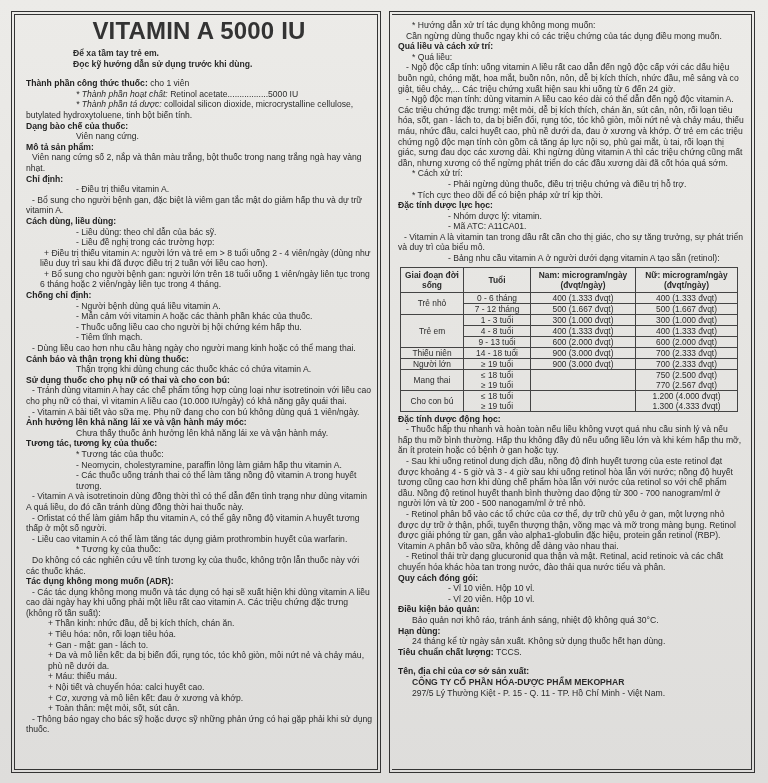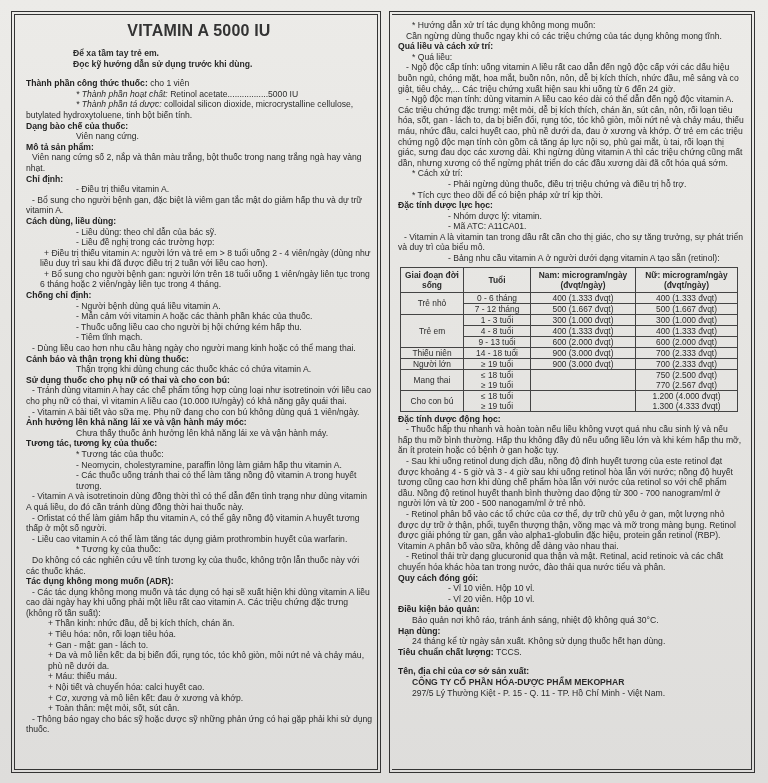--- a/index.html
+++ b/index.html
@@ -17,21 +17,21 @@
     position:absolute; box-sizing:border-box;
     border:1px solid #333;
     outline:1px solid #333; outline-offset:2px;
   }
   .frame.left { left:14px; top:14px; width:364px; height:756px; }
   .frame.right { left:392px; top:14px; width:360px; height:756px; border-left:none; }
   .col { position:absolute; font-size:8.6px; line-height:10.6px; }
   .col.left { left:26px; top:14px; width:346px; }
   .col.right { left:398px; top:20px; width:346px; }
   .title {
-    text-align:center; font-size:16px; font-weight:bold; line-height:26px;
+    text-align:center; font-size:24px; font-weight:bold; line-height:26px;
     margin:4px 0 4px 0; color:#333; letter-spacing:0.2px;
   }
   .b { font-weight:bold;padding-left:47px; }
   .i { font-style:italic; }
   .h { font-weight:bold; color:#222; }
   .ind1 { padding-left:6px;margin-left:44px; }
   .ind2 { padding-left:14px; }
   .ind3 { padding-left:22px; }
   .gap { height:9px; }
   p { margin:0; }
@@ -113,21 +113,21 @@
     <p class="ind3">+ Da và mô liên kết: da bị biến đổi, rụng tóc, tóc khô giòn, môi nứt nẻ và chảy máu, phù nề dưới da.</p>
     <p class="ind3">+ Máu: thiếu máu.</p>
     <p class="ind3">+ Nội tiết và chuyển hóa: calci huyết cao.</p>
     <p class="ind3">+ Cơ, xương và mô liên kết: đau ở xương và khớp.</p>
     <p class="ind3">+ Toàn thân: mệt mỏi, sốt, sút cân.</p>
     <p style="text-indent:6px">- Thông báo ngay cho bác sỹ hoặc dược sỹ những phản ứng có hại gặp phải khi sử dụng thuốc.</p>
   </div>
 
   <div class="col right">
     <p class="ind2">* Hướng dẫn xử trí tác dụng không mong muốn:</p>
-    <p style="text-indent:8px">Cần ngừng dùng thuốc ngay khi có các triệu chứng của tác dụng không mong tĩnh.</p>
+    <p style="text-indent:8px">Cần ngừng dùng thuốc ngay khi có các triệu chứng của tác dụng điều mong muốn.</p>
 
     <p class="h">Quá liều và cách xử trí:</p>
     <p class="ind2">* Quá liều:</p>
     <p style="text-indent:8px">- Ngộ độc cấp tính: uống vitamin A liều rất cao dẫn đến ngộ độc cấp với các dấu hiệu buồn ngủ, chóng mặt, hoa mắt, buồn nôn, nôn, dễ bị kích thích, nhức đầu, mê sảng và co giật, tiêu chảy,... Các triệu chứng xuất hiện sau khi uống từ 6 đến 24 giờ.</p>
     <p style="text-indent:8px">- Ngộ độc mạn tính: dùng vitamin A liều cao kéo dài có thể dẫn đến ngộ độc vitamin A. Các triệu chứng đặc trưng: mệt mỏi, dễ bị kích thích, chán ăn, sút cân, nôn, rối loạn tiêu hóa, sốt, gan - lách to, da bị biến đổi, rụng tóc, tóc khô giòn, môi nứt nẻ và chảy máu, thiếu máu, nhức đầu, calci huyết cao, phù nề dưới da, đau ở xương và khớp. Ở trẻ em các triệu chứng ngộ độc mạn tính còn gồm cả tăng áp lực nội sọ, phù gai mắt, ù tai, rối loạn thị giác, sưng đau dọc các xương dài. Khi ngừng dùng vitamin A thì các triệu chứng cũng mất dần, nhưng xương có thể ngừng phát triển do các đầu xương dài đã cốt hóa quá sớm.</p>
     <p class="ind2">* Cách xử trí:</p>
     <p class="ind1">- Phải ngừng dùng thuốc, điều trị triệu chứng và điều trị hỗ trợ.</p>
     <p class="ind2">* Tích cực theo dõi để có biện pháp xử trí kịp thời.</p>
 
     <p class="h">Đặc tính dược lực học:</p>

